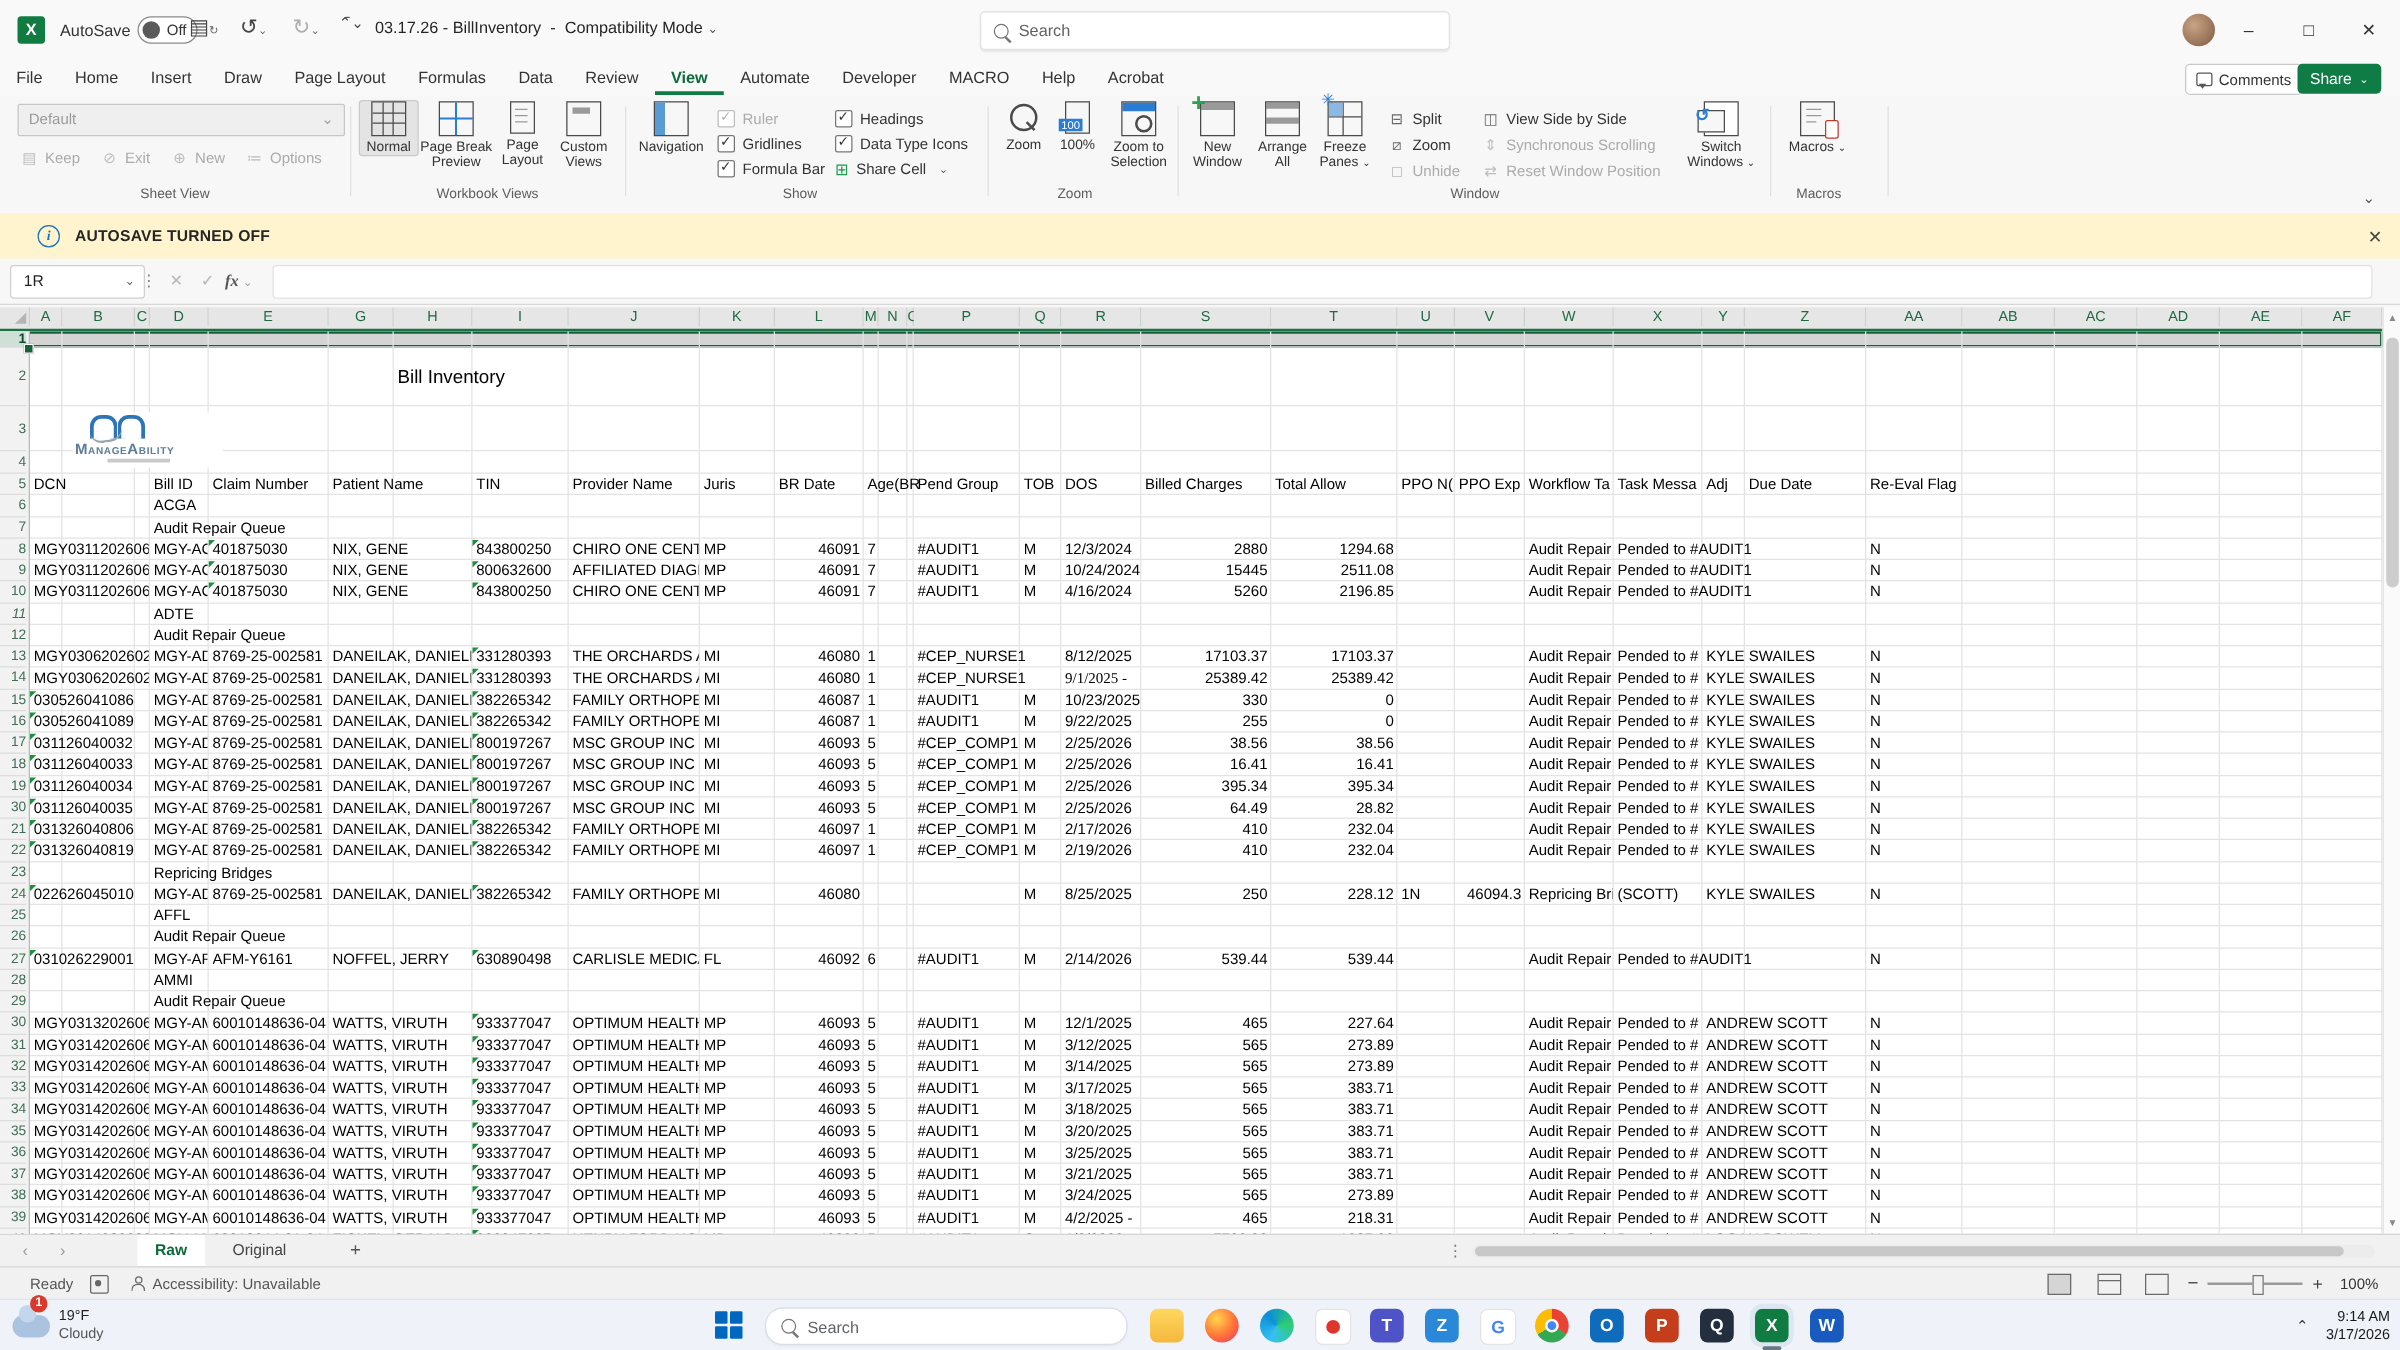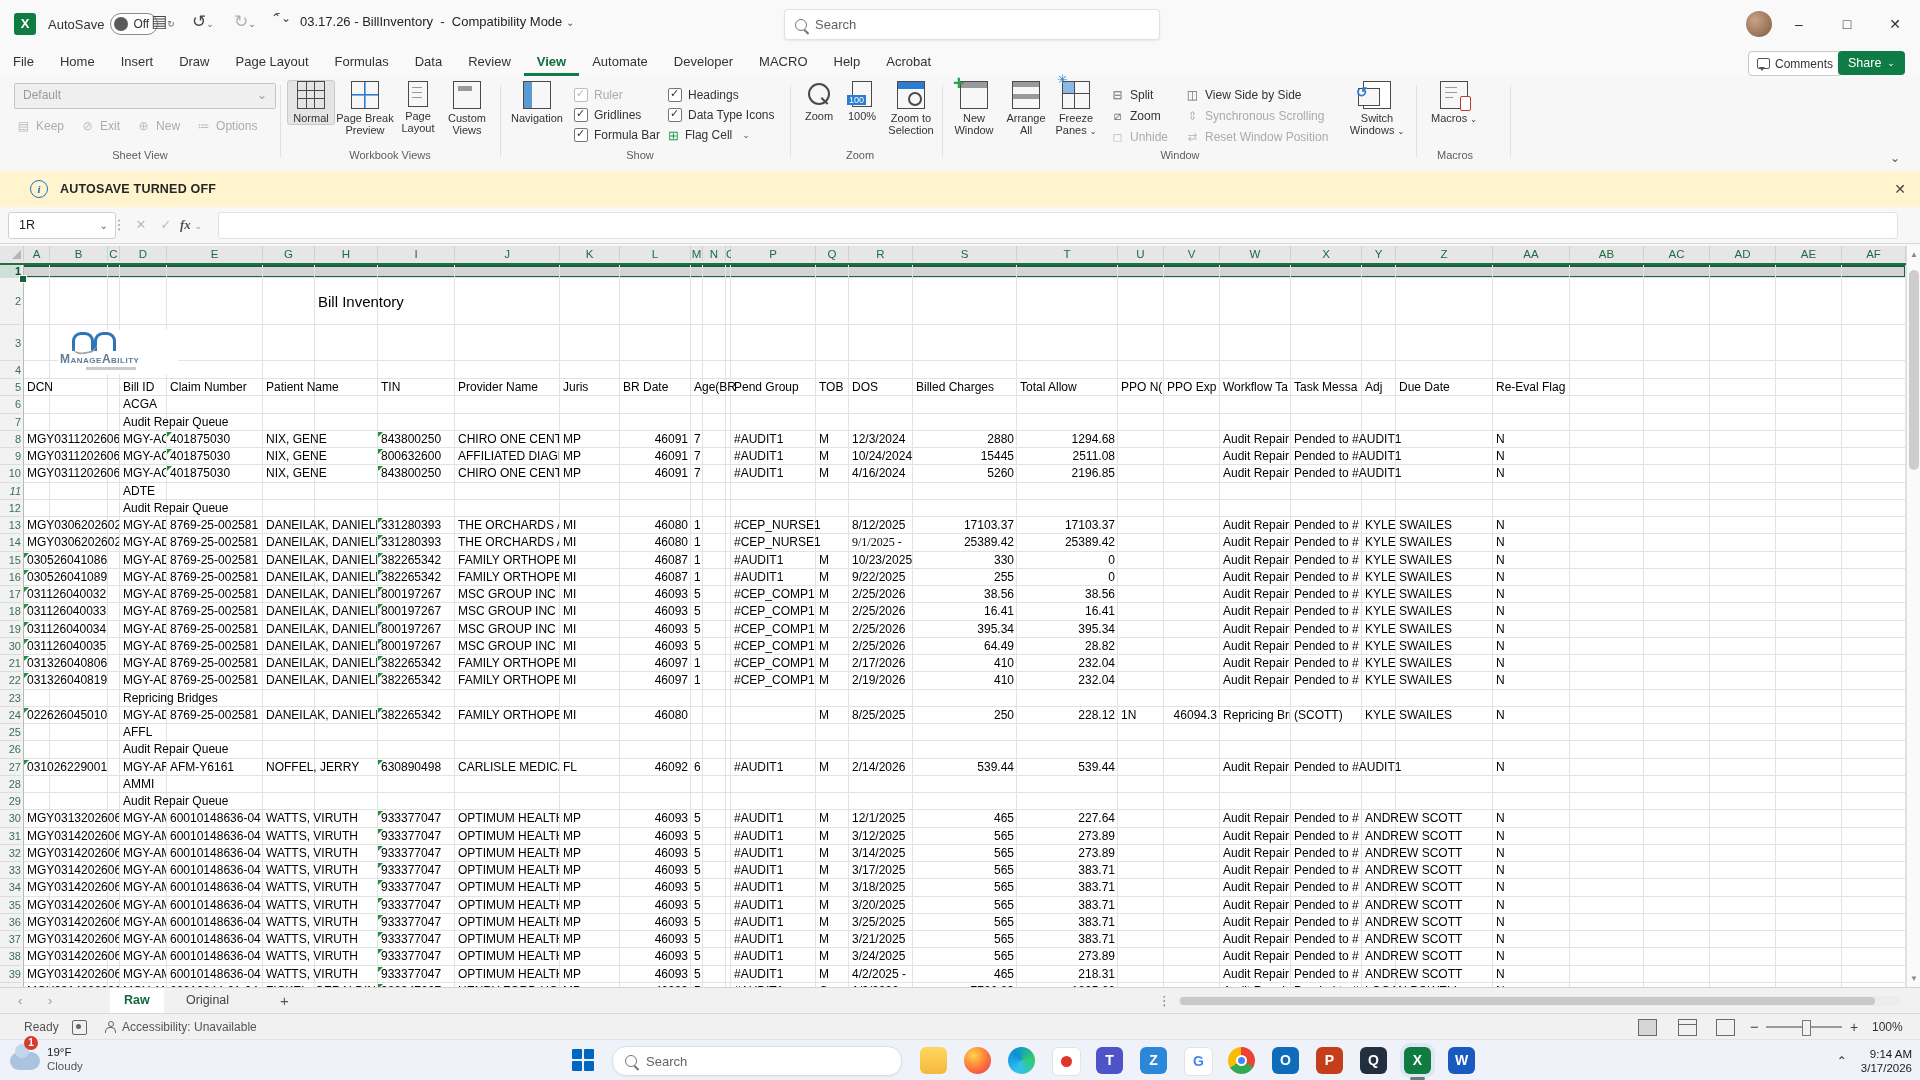--- a/index.html
+++ b/index.html
@@ -310,21 +310,21 @@
     <label class="cbrow">
           <span class="cb on"></span>
           <span>Headings</span>
         </label>
     <label class="cbrow">
           <span class="cb on"></span>
           <span>Data Type Icons</span>
         </label>
     <div class="cbrow">
           <span style="color:#1e9e4f;font-size:13px">⊞</span>
-          <span>Flag Cell</span>
+          <span>Share Cell</span>
           <span style="font-size:9px;color:#555;margin-left:4px">⌄</span>
         </div>
   </div>
   <div class="glabel" style="left:580px;width:120px">Show</div>
   <div class="rsep" style="left:790px"></div>
 
   <div class="bbtn" style="left:796px;width:46px">
     <span class="bicon">
           <span class="ic-zoom" style="display:block"></span>
         </span>

